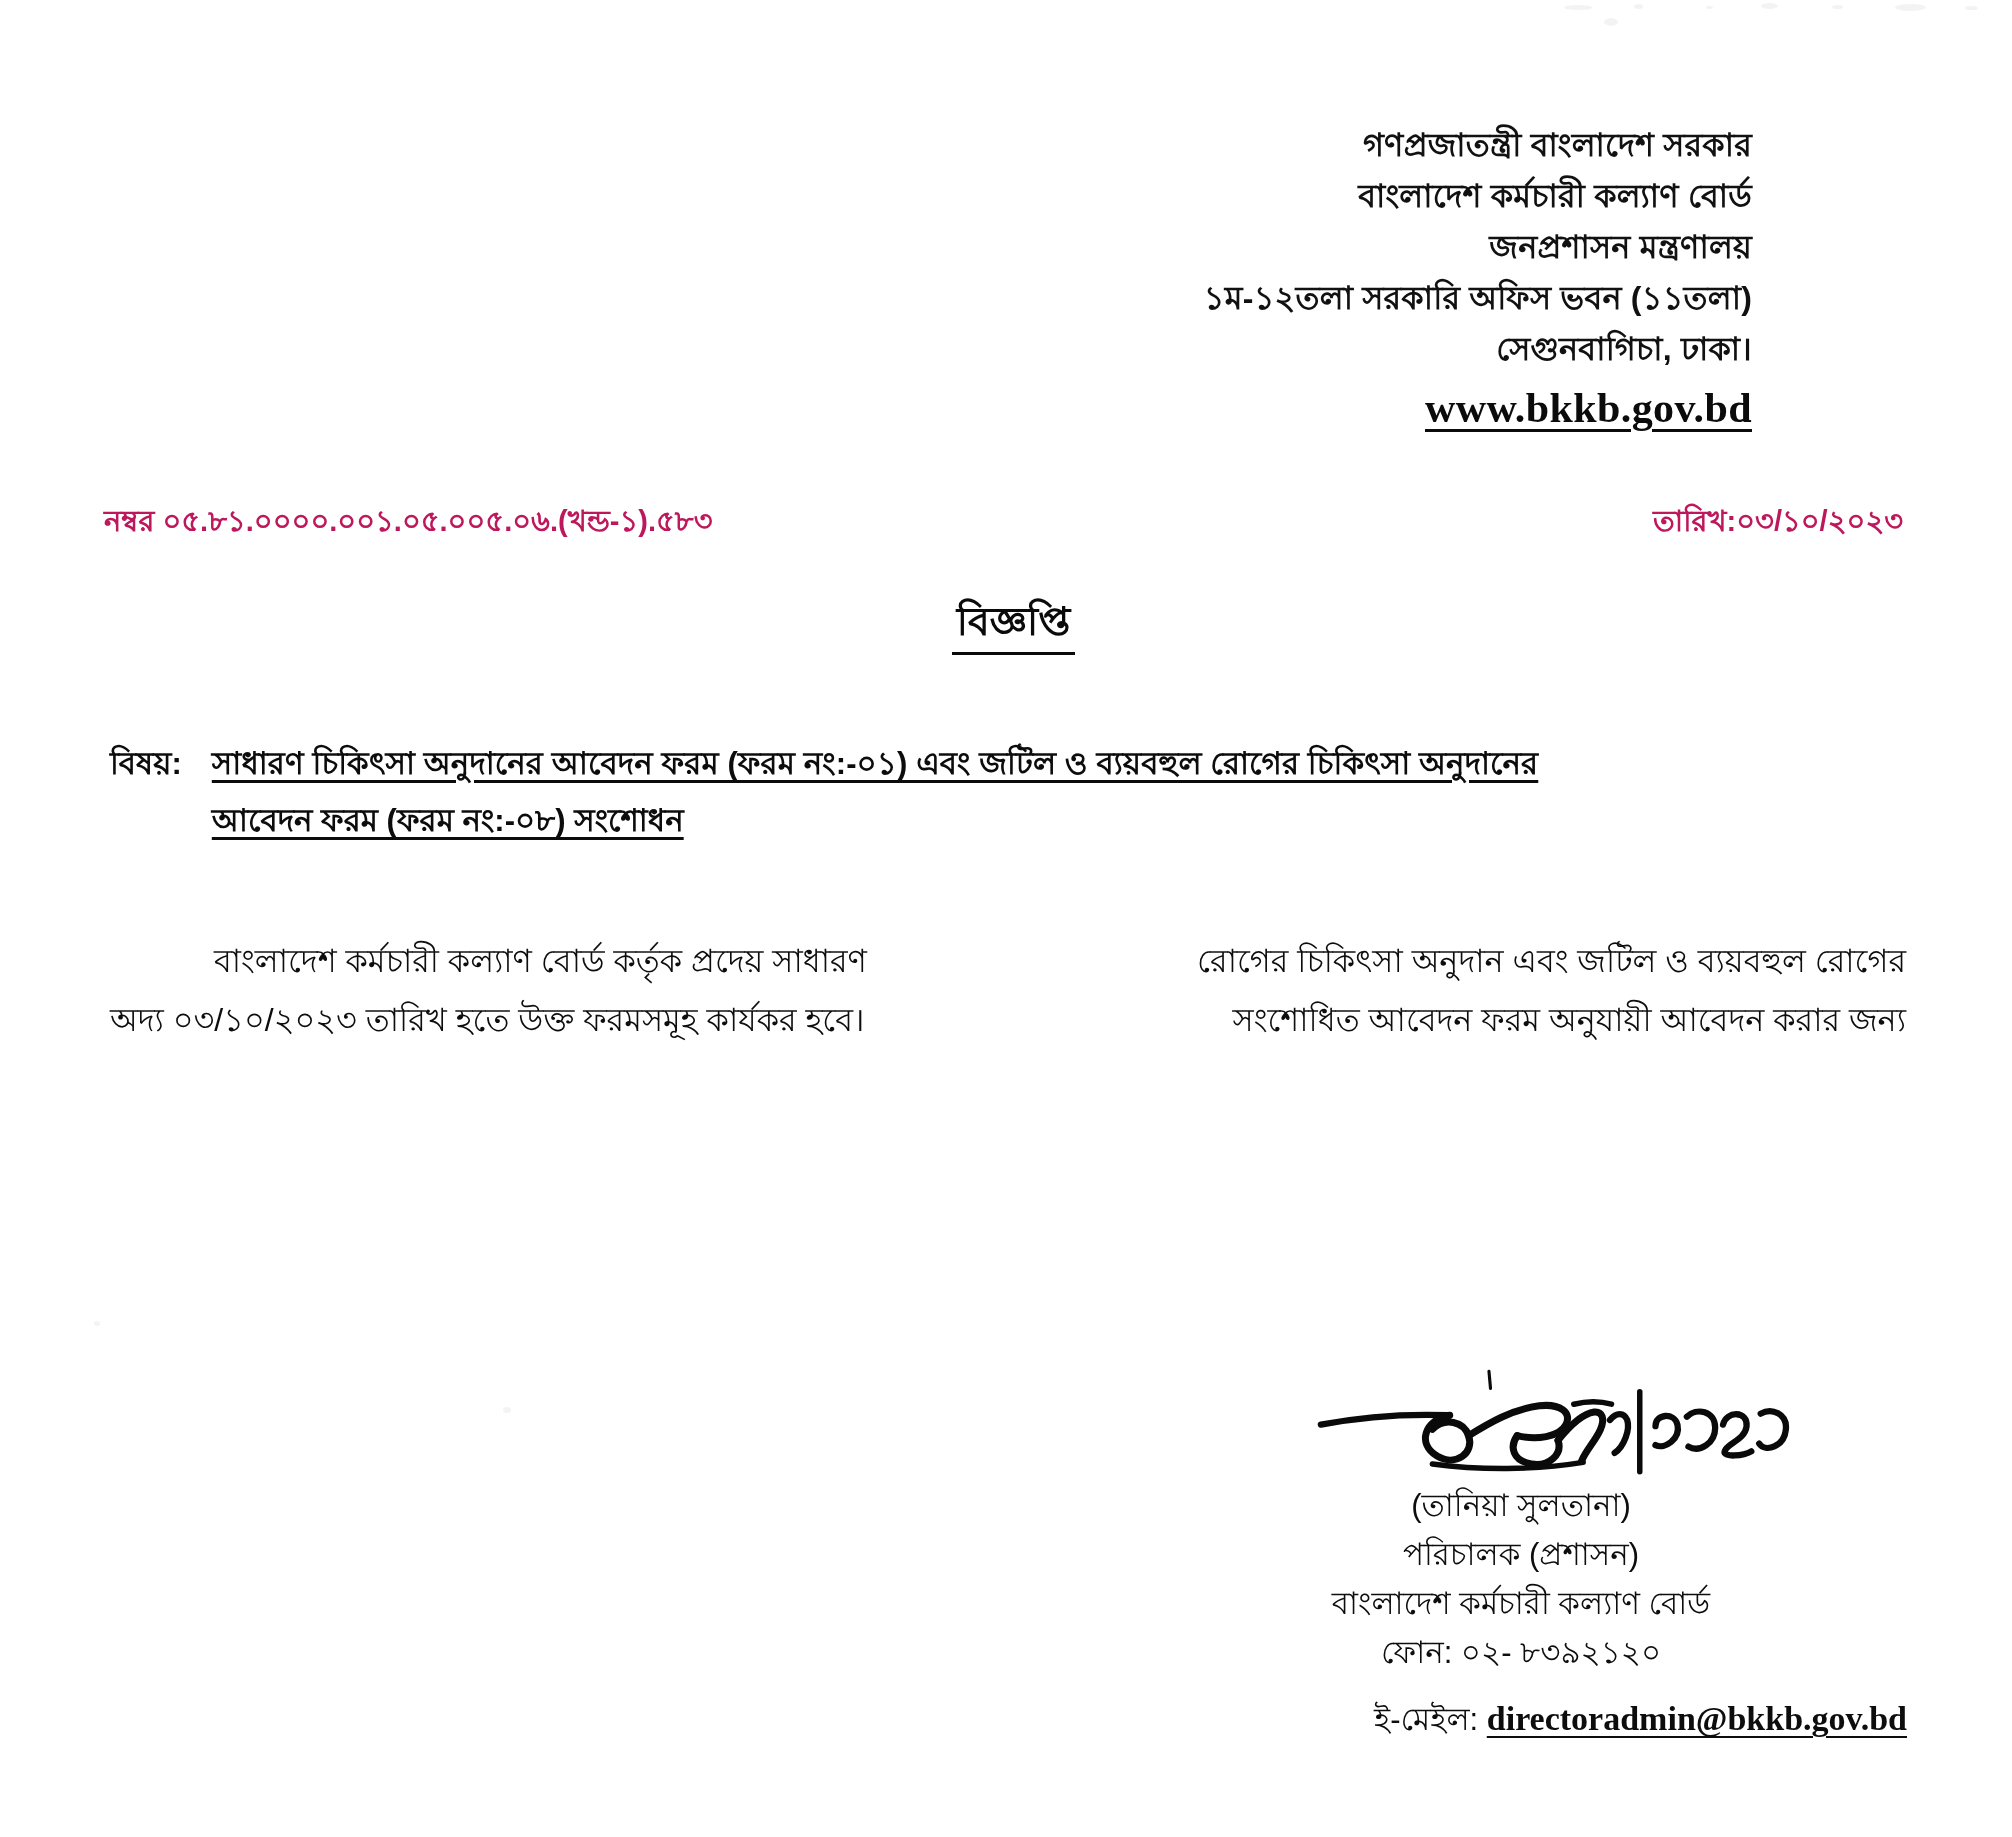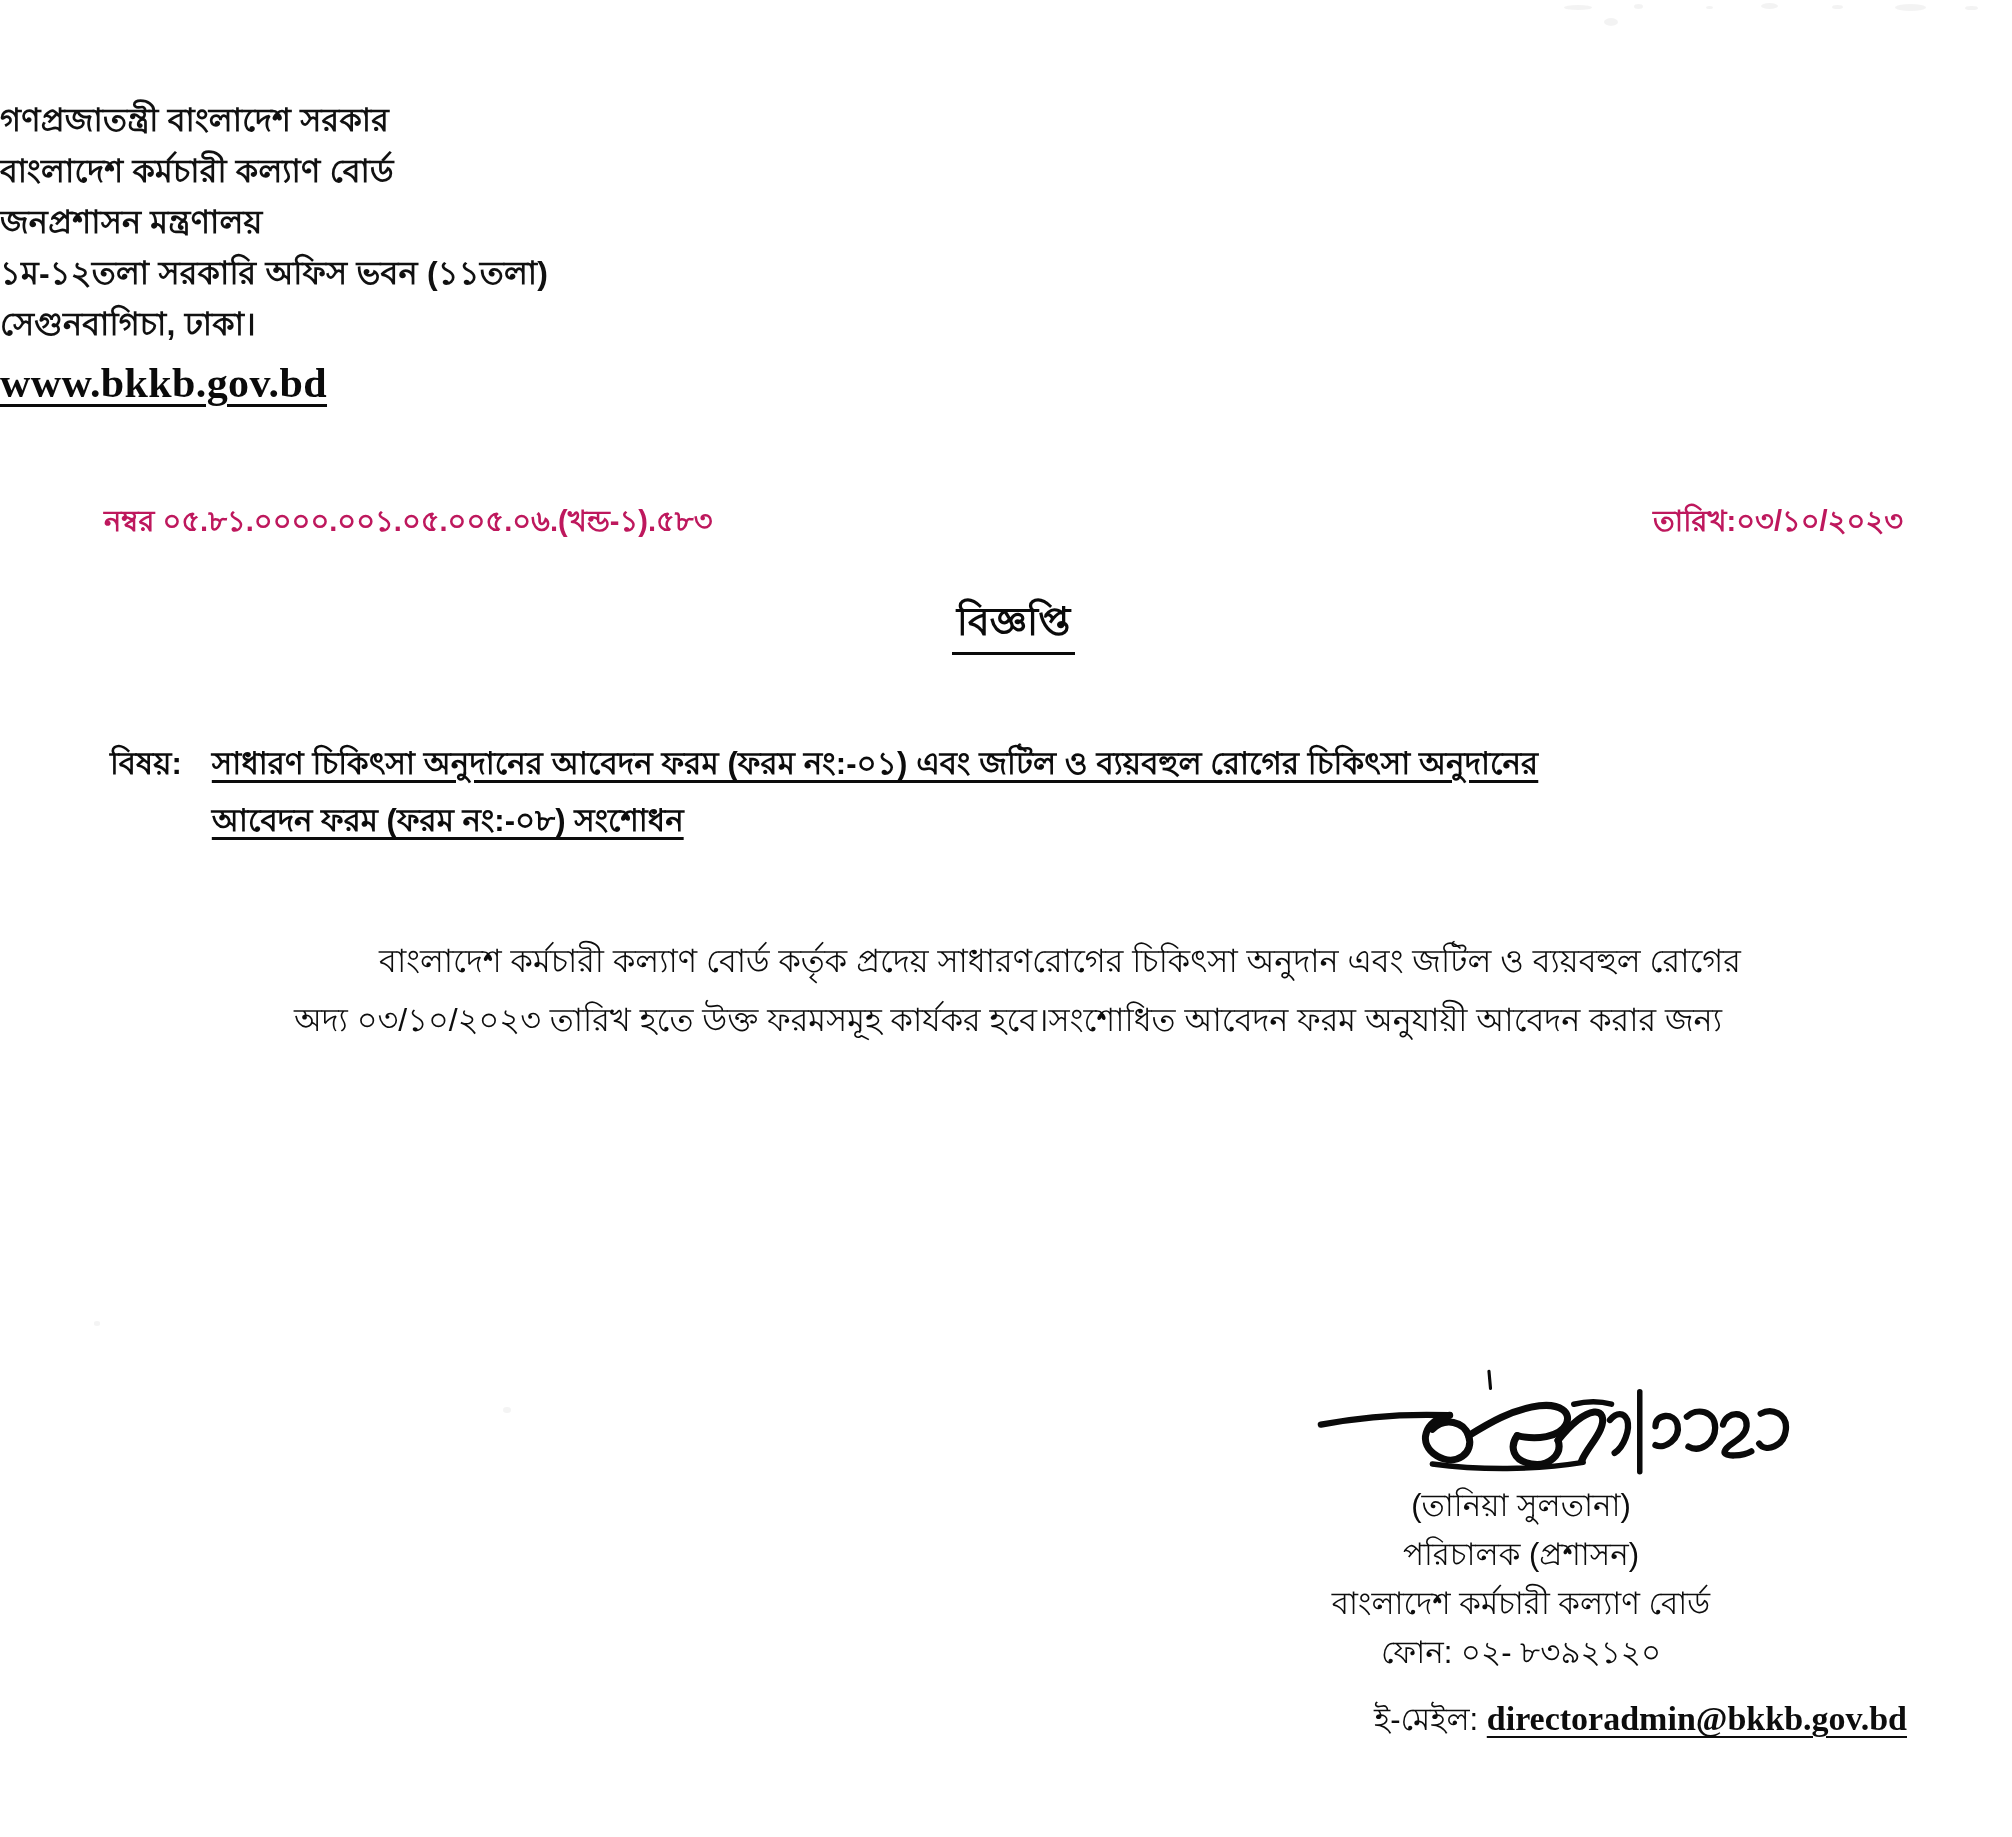--- a/index.html
+++ b/index.html
@@ -42,23 +42,23 @@
     left: 0;
     top: 0;
     width: 2013px;
     height: 1837px;
   }
 
   
   .letterhead {
     position: absolute;
     left: 0;
-    top: 95px;
+    top: 120px;
     width: 1752px;
-    text-align: left;
+    text-align: right;
   }
   .lh-line {
     font-family: "Liberation Sans", "DejaVu Sans", sans-serif;
     font-weight: 700;
     font-size: 32px;
     line-height: 51px;
     letter-spacing: 0.2px;
     color: #111;
     white-space: nowrap;
   }
@@ -161,21 +161,21 @@
     font-family: "Liberation Sans", "DejaVu Sans", sans-serif;
     font-weight: 400;
     font-size: 32px;
     line-height: 59px;
     color: #0d0d0d;
     text-align: justify;
   }
   .body-para .pline { display: block; white-space: nowrap; }
   .body-para .pline.just {
     display: flex;
-    justify-content: center;
+    justify-content: space-between;
     white-space: normal;
   }
   .body-para .pline.just > span { white-space: nowrap; }
 
   
   .signature-block {
     position: absolute;
     left: 1124px;
     top: 1368px;
     width: 794px;

